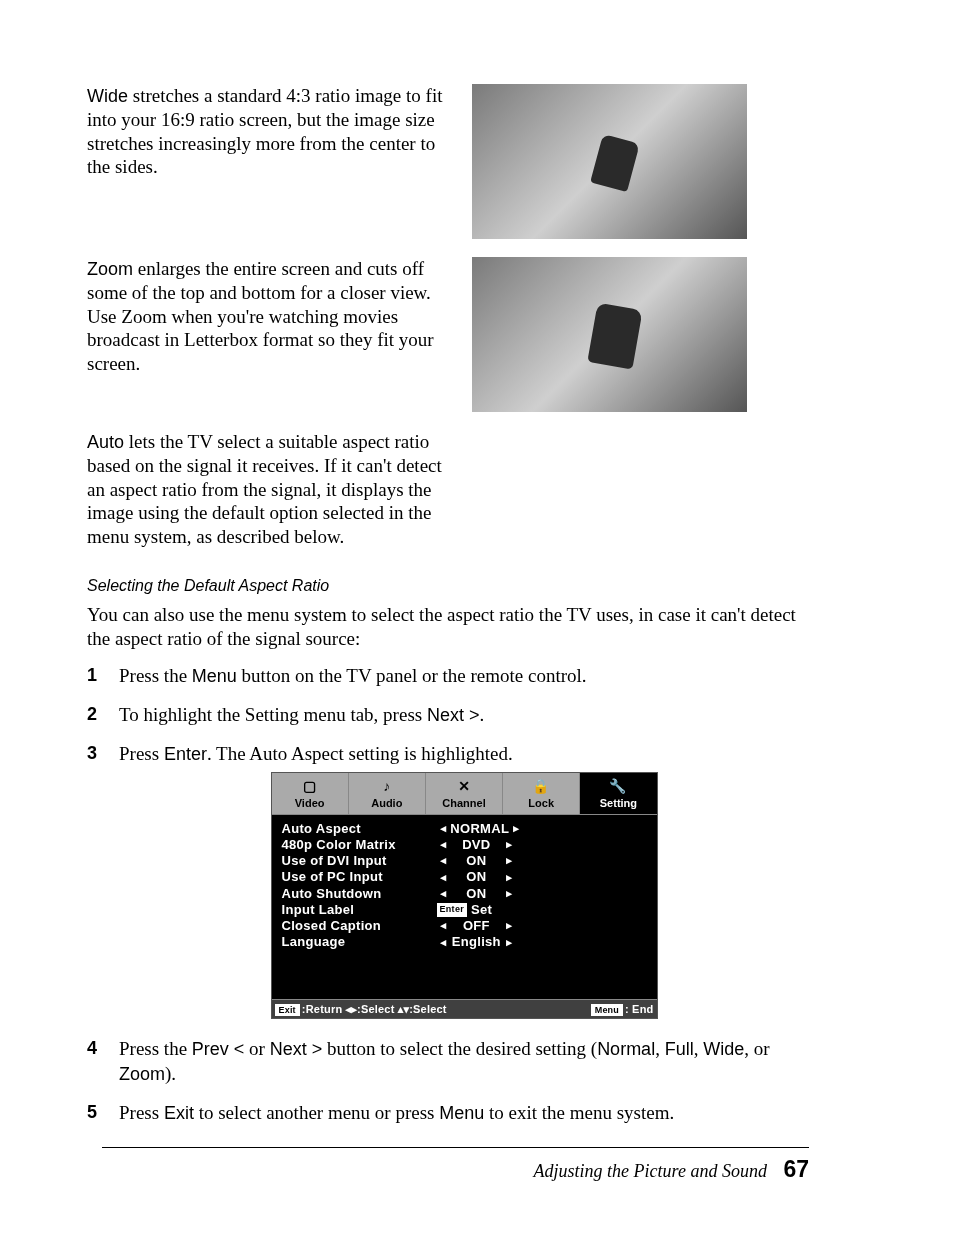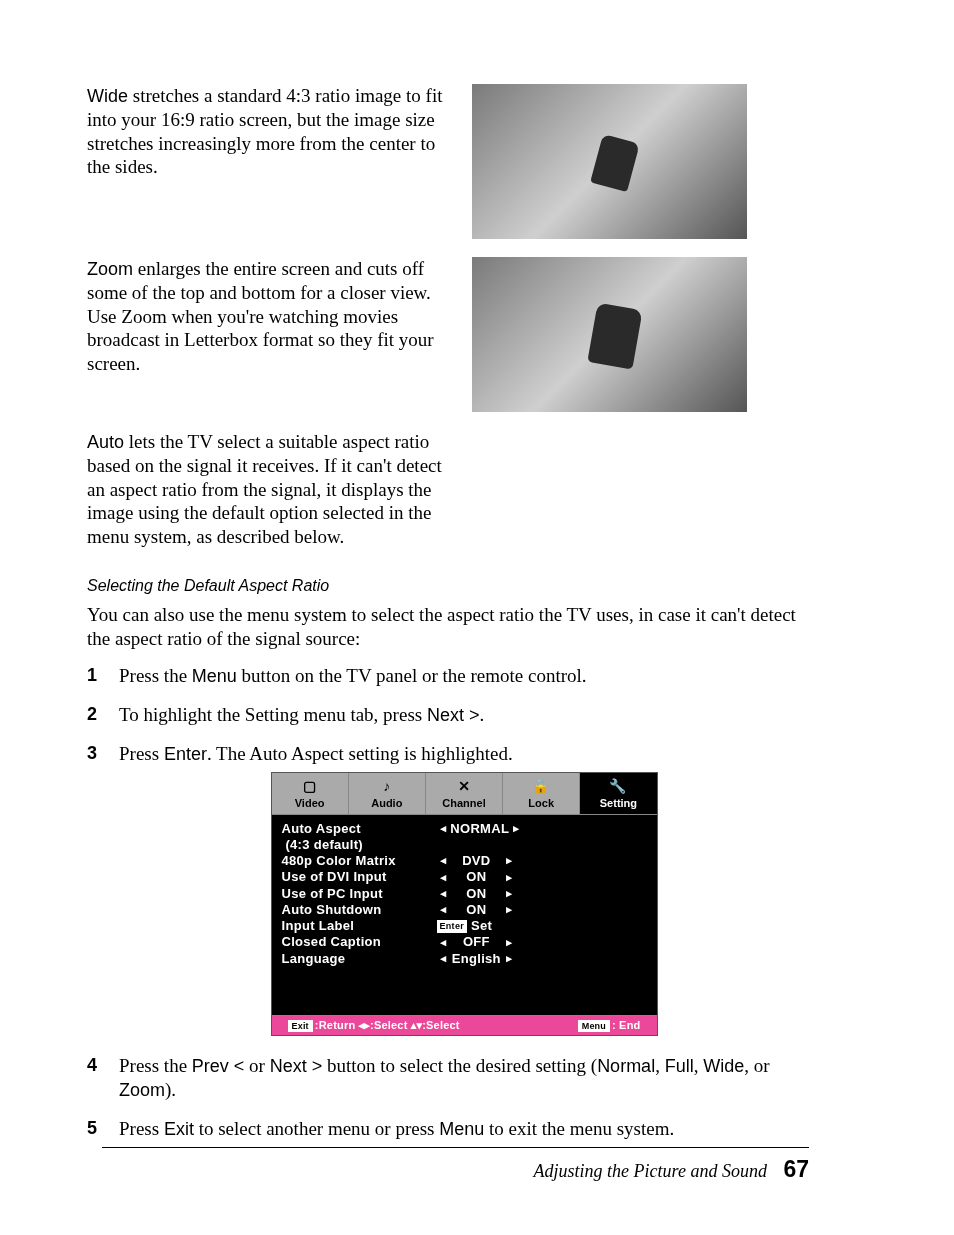--- a/index.html
+++ b/index.html
@@ -143,22 +143,22 @@
     margin-right: 4px;
     background: #fff;
     color: #000;
     font-weight: bold;
   }
   .osd-foot {
     display: flex;
     justify-content: space-between;
     border-top: 1px solid #888;
     font-size: 11px;
-    padding: 2px 16px;
-    background: #ec4899;
+    padding: 2px 3px;
+    background: #404040;
     letter-spacing: 0.2px;
   }
   .osd-btn {
     font-size: 9px;
     border: 1px solid #fff;
     padding: 0 3px;
     background: #fff;
     color: #000;
     font-weight: bold;
     margin-right: 2px;
@@ -237,24 +237,20 @@
         <div class="osd-body" id="osd-body">
             <div class="osd-row">
               <div class="osd-label">Auto Aspect</div>
               <div class="osd-val-wrap">
                 <span class="osd-arrow">◂</span>
                 <span class="osd-val">NORMAL</span>
                 <span class="osd-arrow">▸</span>
               </div>
             </div>
             <div class="osd-row">
-              <div class="osd-label"> (4:3 default)</div>
-              <div class="osd-val-wrap"></div>
-            </div>
-            <div class="osd-row">
               <div class="osd-label">480p Color Matrix</div>
               <div class="osd-val-wrap">
                 <span class="osd-arrow">◂</span>
                 <span class="osd-val">DVD</span>
                 <span class="osd-arrow">▸</span>
               </div>
             </div>
             <div class="osd-row">
               <div class="osd-label">Use of DVI Input</div>
               <div class="osd-val-wrap">

